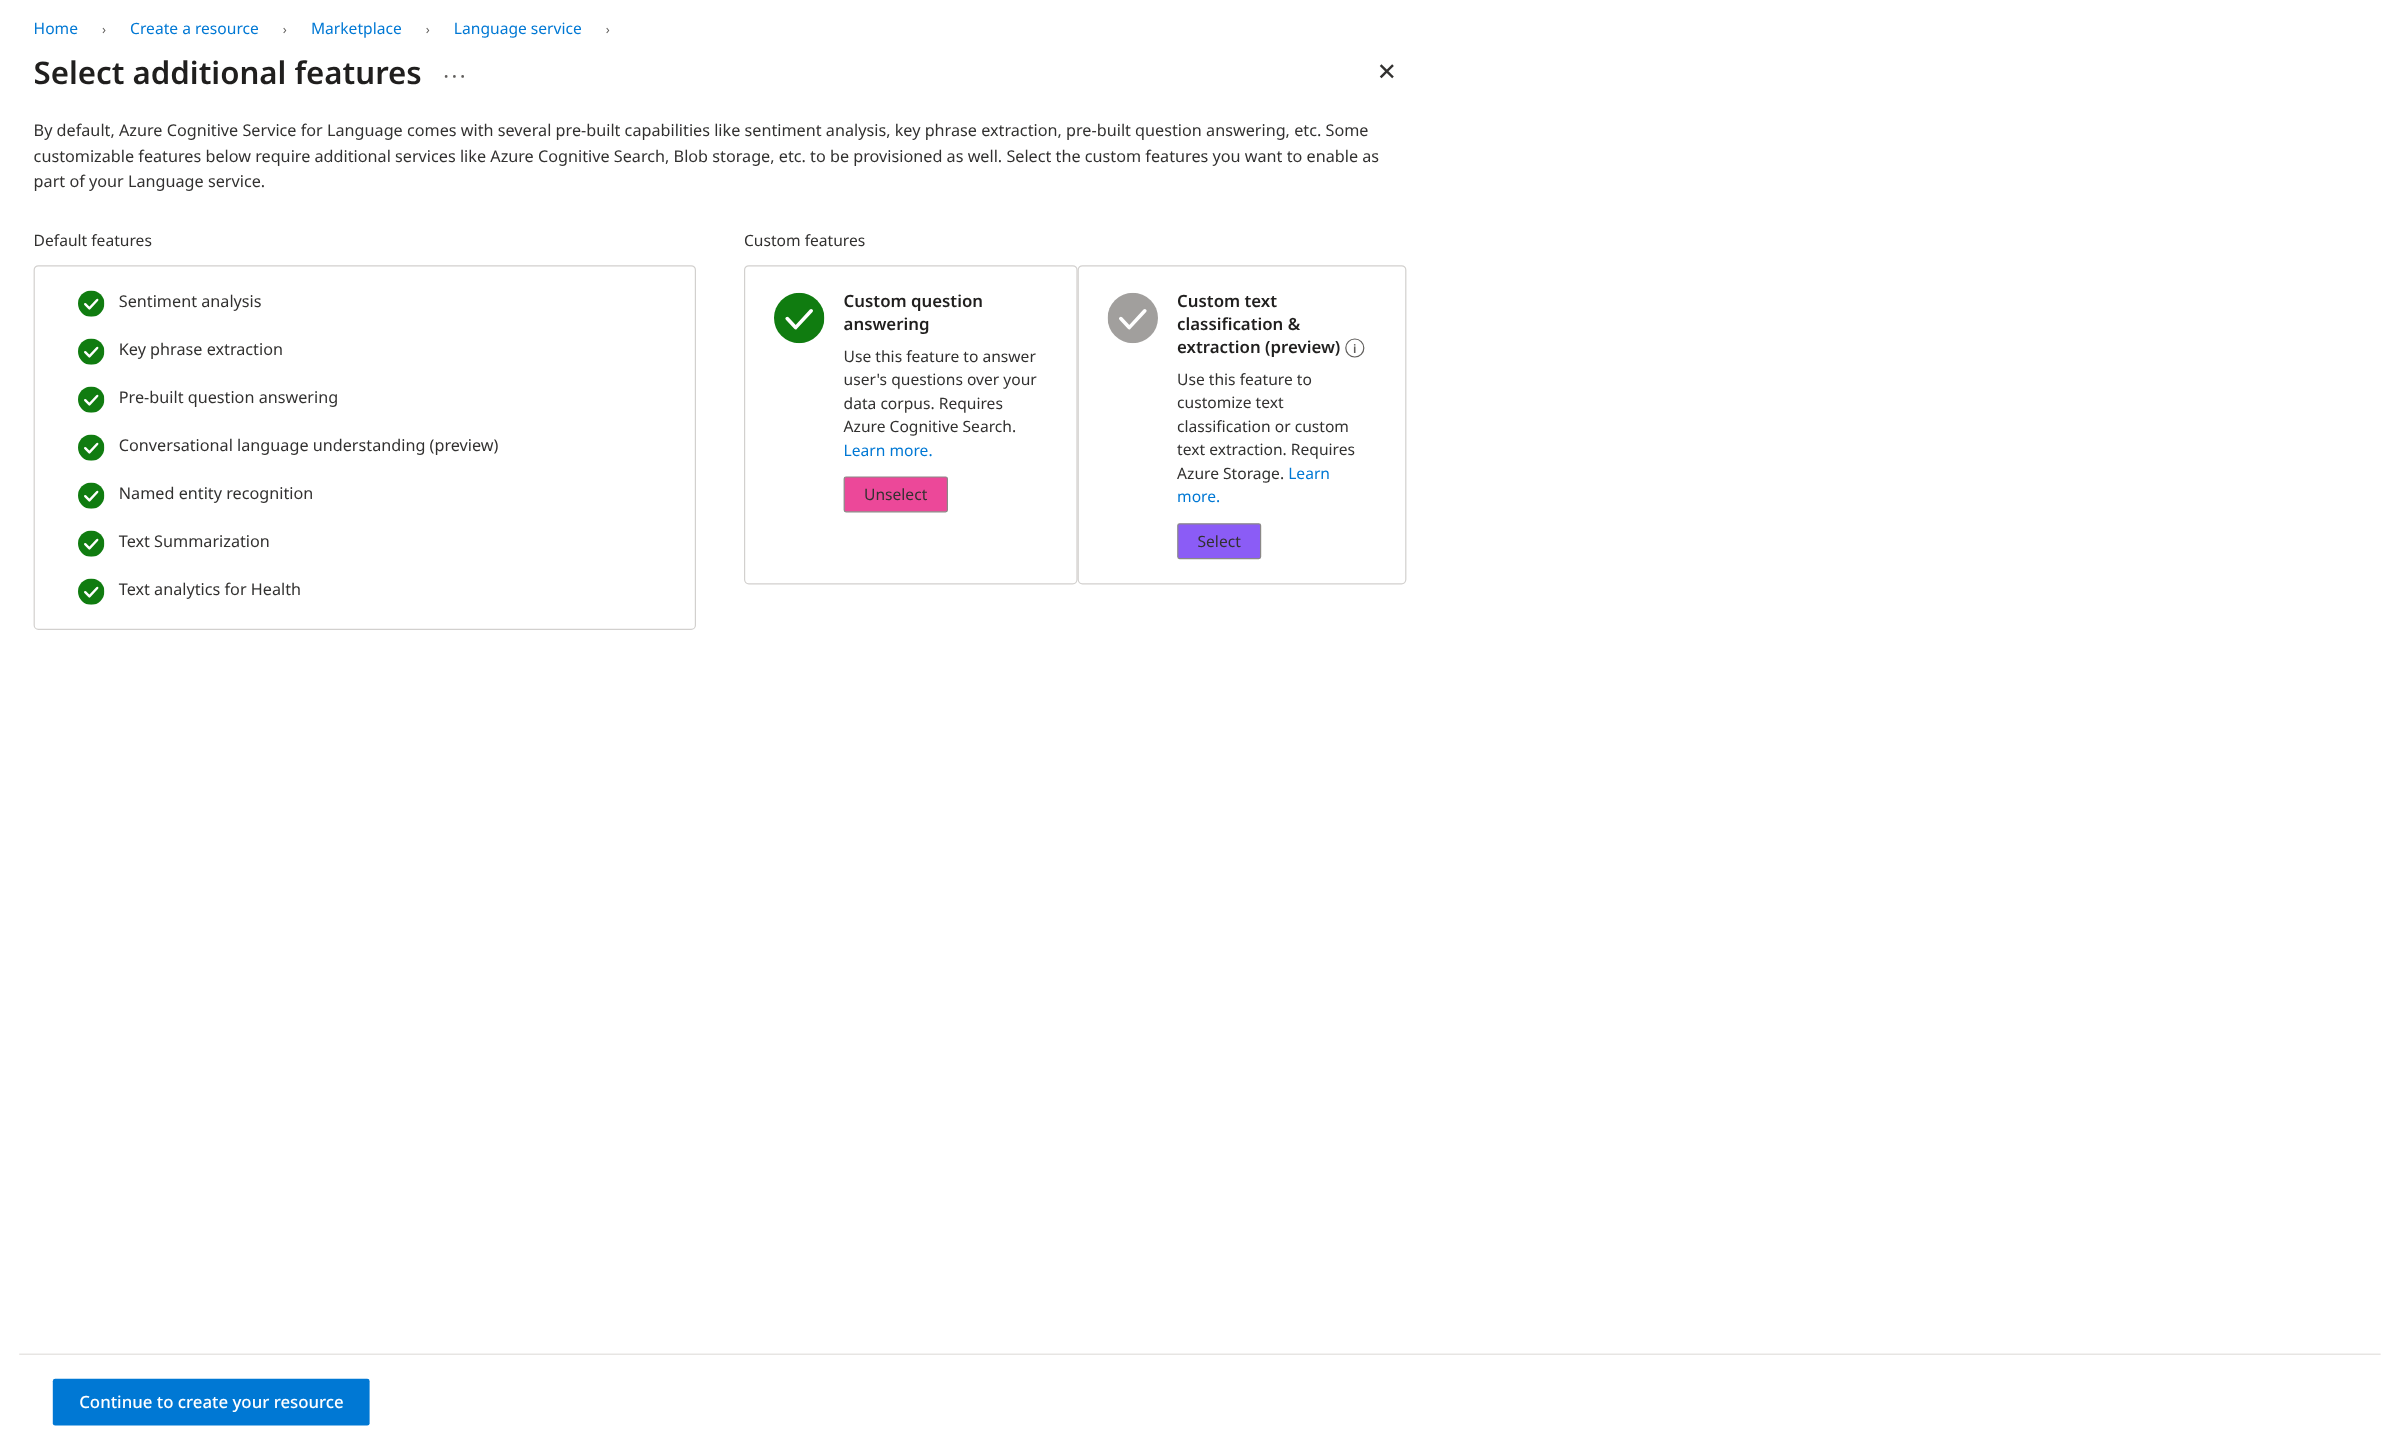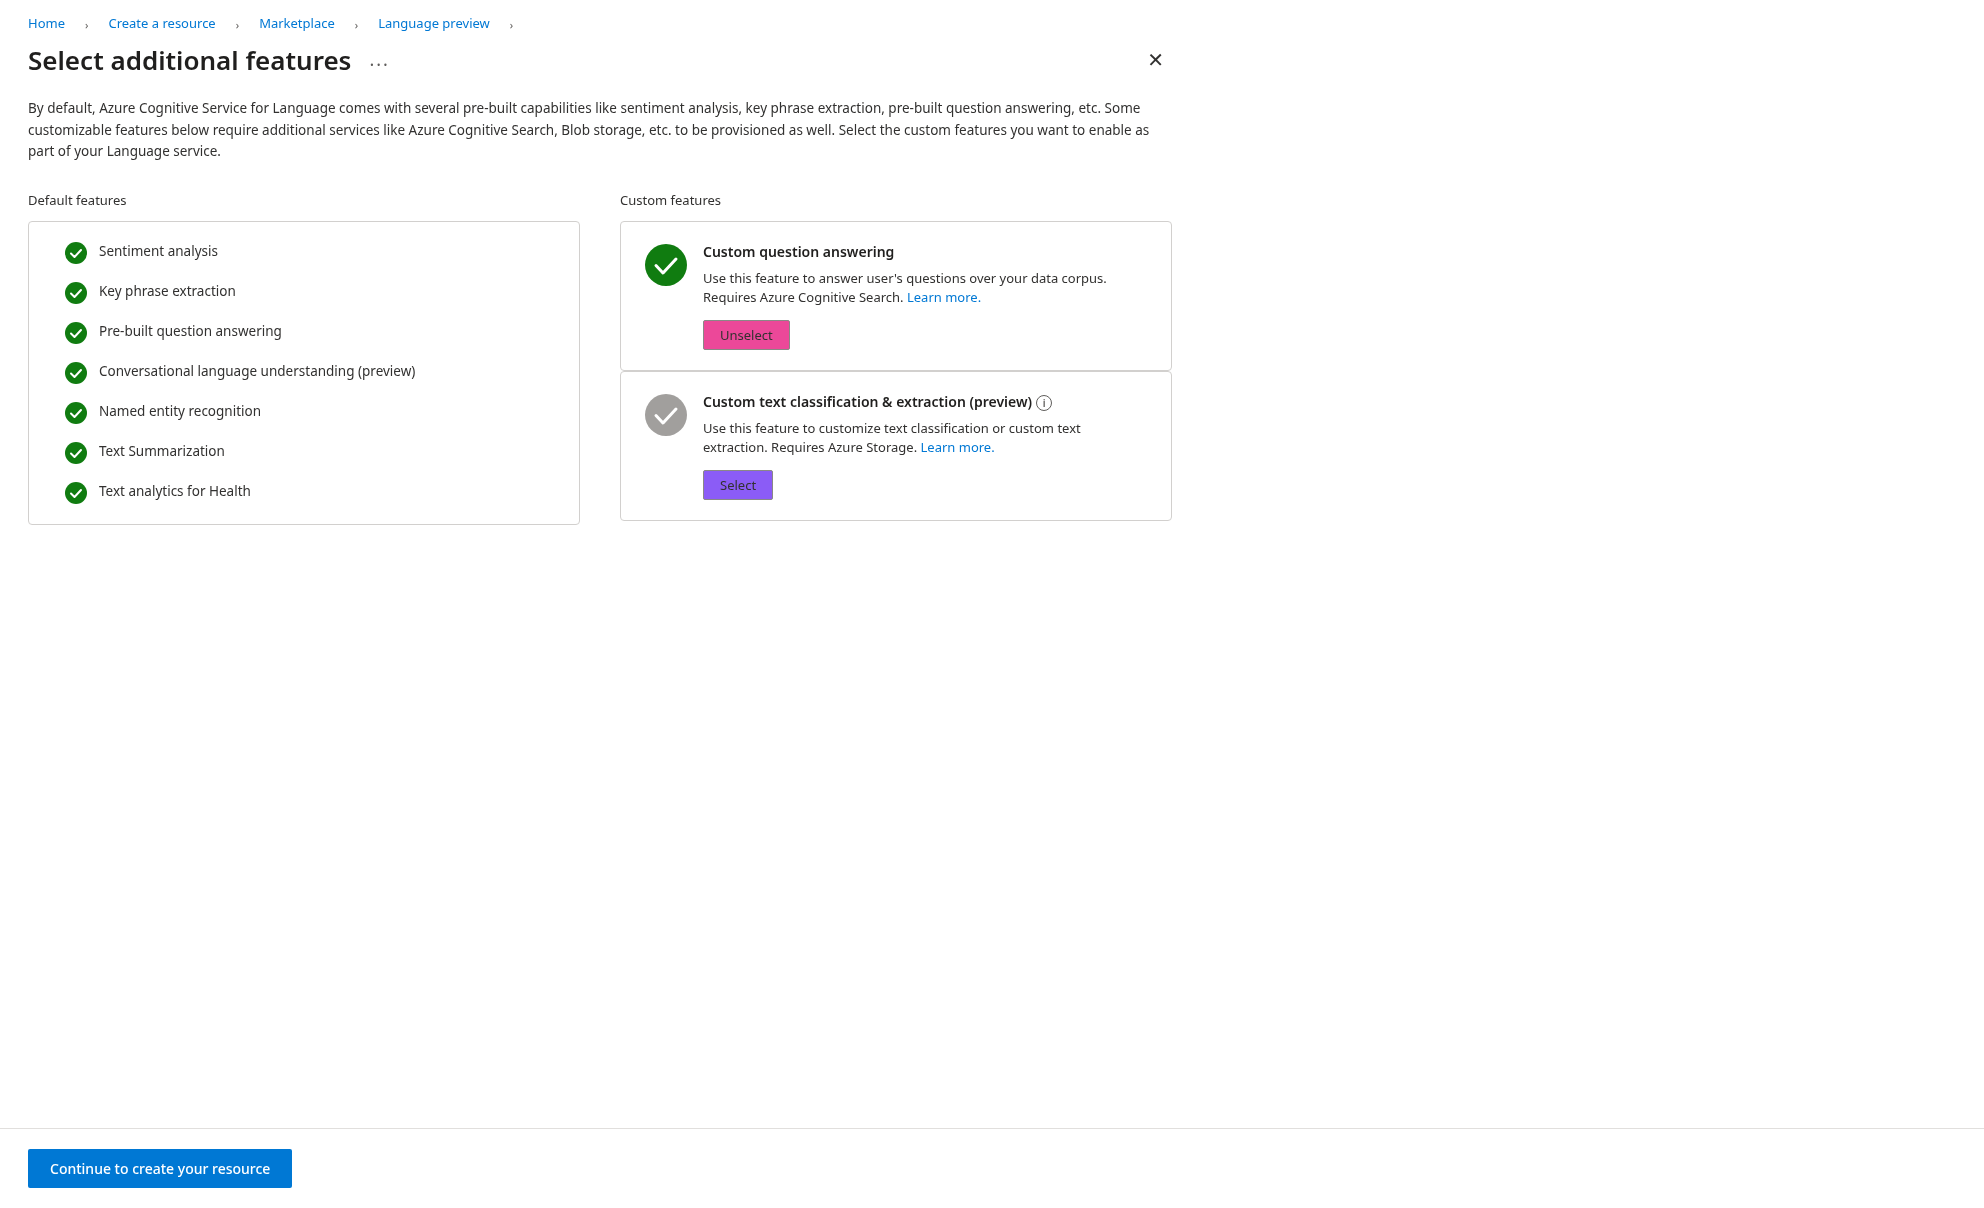--- a/index.html
+++ b/index.html
@@ -109,21 +109,20 @@
     .feature-item:last-child { margin-bottom: 0; }
 
     .feature-text {
       font-size: 13.5px;
       color: #323130;
       line-height: 1.4;
     }
 
     .custom-features-col {
       display: flex;
-      flex-direction: column;
       border-radius: 32px;
     }
 
     .custom-card {
       border: 1px solid #d2d0ce;
       border-radius: 4px;
       padding: 20px 24px;
       display: flex;
       flex-direction: column;
     }
@@ -193,21 +192,21 @@
 
     .btn-select {
       background: #8b5cf6;
       border: 1px solid #8a8886;
       color: #323130;
     }
 
     .footer-bar {
       position: absolute;
       bottom: 0;
-      left: 0;
+      left: 16px;
       right: 0;
       border-top: 1px solid #e1dfdd;
       background: #fff;
       padding: 20px 28px;
     }
 
     .continue-btn {
       background: #0078d4;
       color: #fff;
       border: none;
@@ -229,21 +228,21 @@
 </head>
 <body>
 
 <nav class="breadcrumb">
   <a href="#">Home</a>
   <span class="breadcrumb-sep">›</span>
   <a href="#">Create a resource</a>
   <span class="breadcrumb-sep">›</span>
   <a href="#">Marketplace</a>
   <span class="breadcrumb-sep">›</span>
-  <a href="#">Language preview</a>
+  <a href="#">Language service</a>
   <span class="breadcrumb-sep">›</span>
 </nav>
 
 <div class="main-container">
 
   <div class="page-header">
     <div class="page-title-row">
       <h1 class="page-title">Select additional features</h1>
       <span class="more-options">···</span>
     </div>

